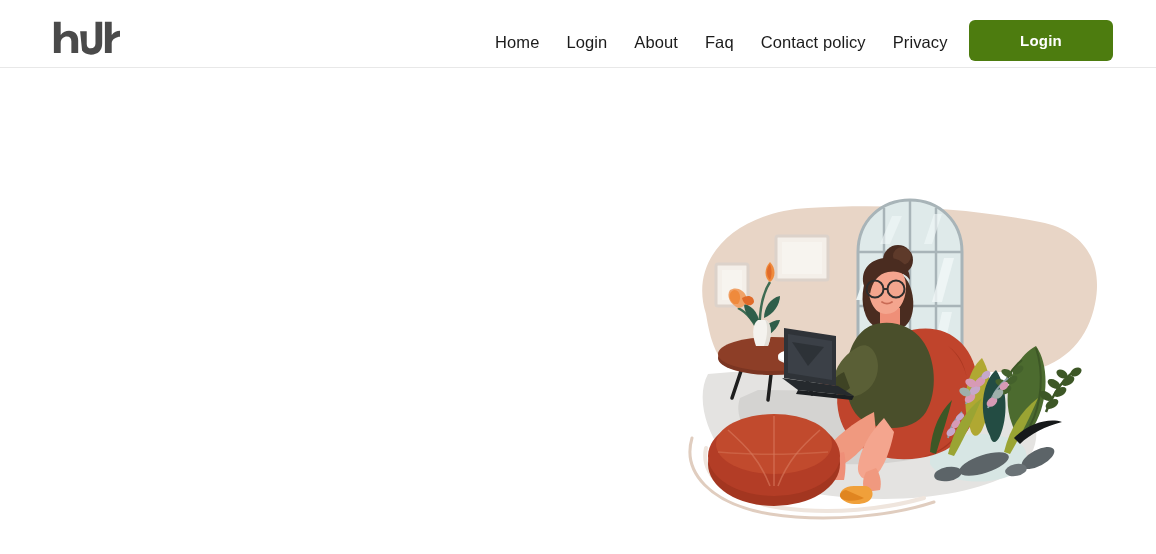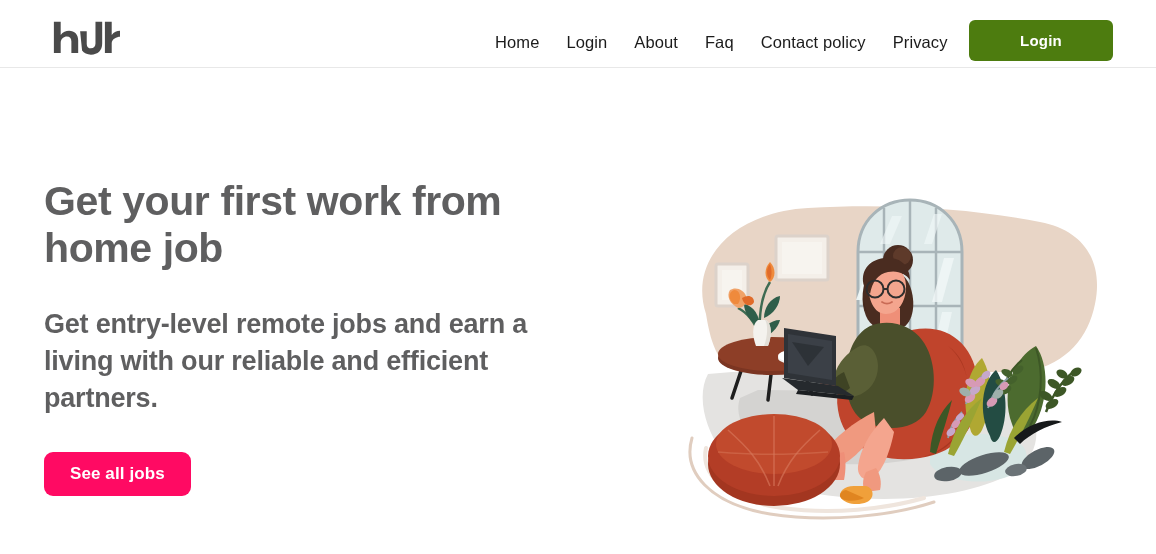--- a/index.html
+++ b/index.html
@@ -170,25 +170,20 @@
     <a class="nav-item" href="#">Contact policy</a>
     <a class="nav-item" href="#">Privacy</a>
   </nav>
 
   <button class="login-btn">Login</button>
 
 </header>
 
 <main class="hero">
 
-  <div class="hero-copy">
-    <h1 class="hero-title">Get your first work from home job</h1>
-    <p class="hero-sub">Get entry-level remote jobs and earn a living with our reliable and efficient partners.</p>
-    <button class="cta-btn">See all jobs</button>
-  </div>
 
   <div class="hero-art">
     <svg viewBox="0 0 460 340" xmlns="http://www.w3.org/2000/svg">
 
       <path d="M58 128 C40 72 88 26 160 22 C250 17 330 24 392 36 C440 45 455 80 447 118
                C440 152 420 176 380 186 L92 186 C68 180 62 152 58 128 Z" fill="#e8d5c6"></path>
 
       <path d="M60 188 C48 210 58 244 72 262 C96 292 140 308 208 312 C272 316 330 306 362 288
                C392 272 396 240 376 214 C362 196 340 188 320 186 L84 186 Z" fill="#e4e3e1"></path>
 

